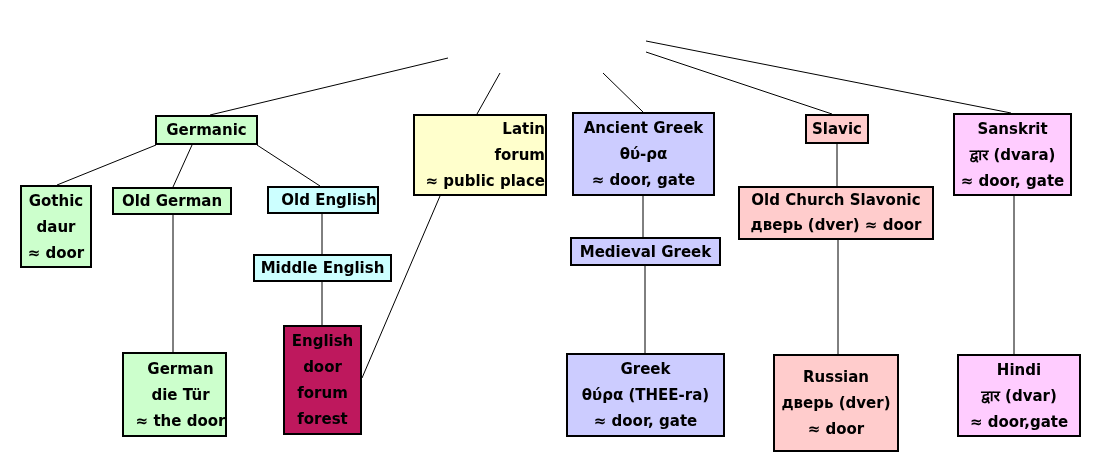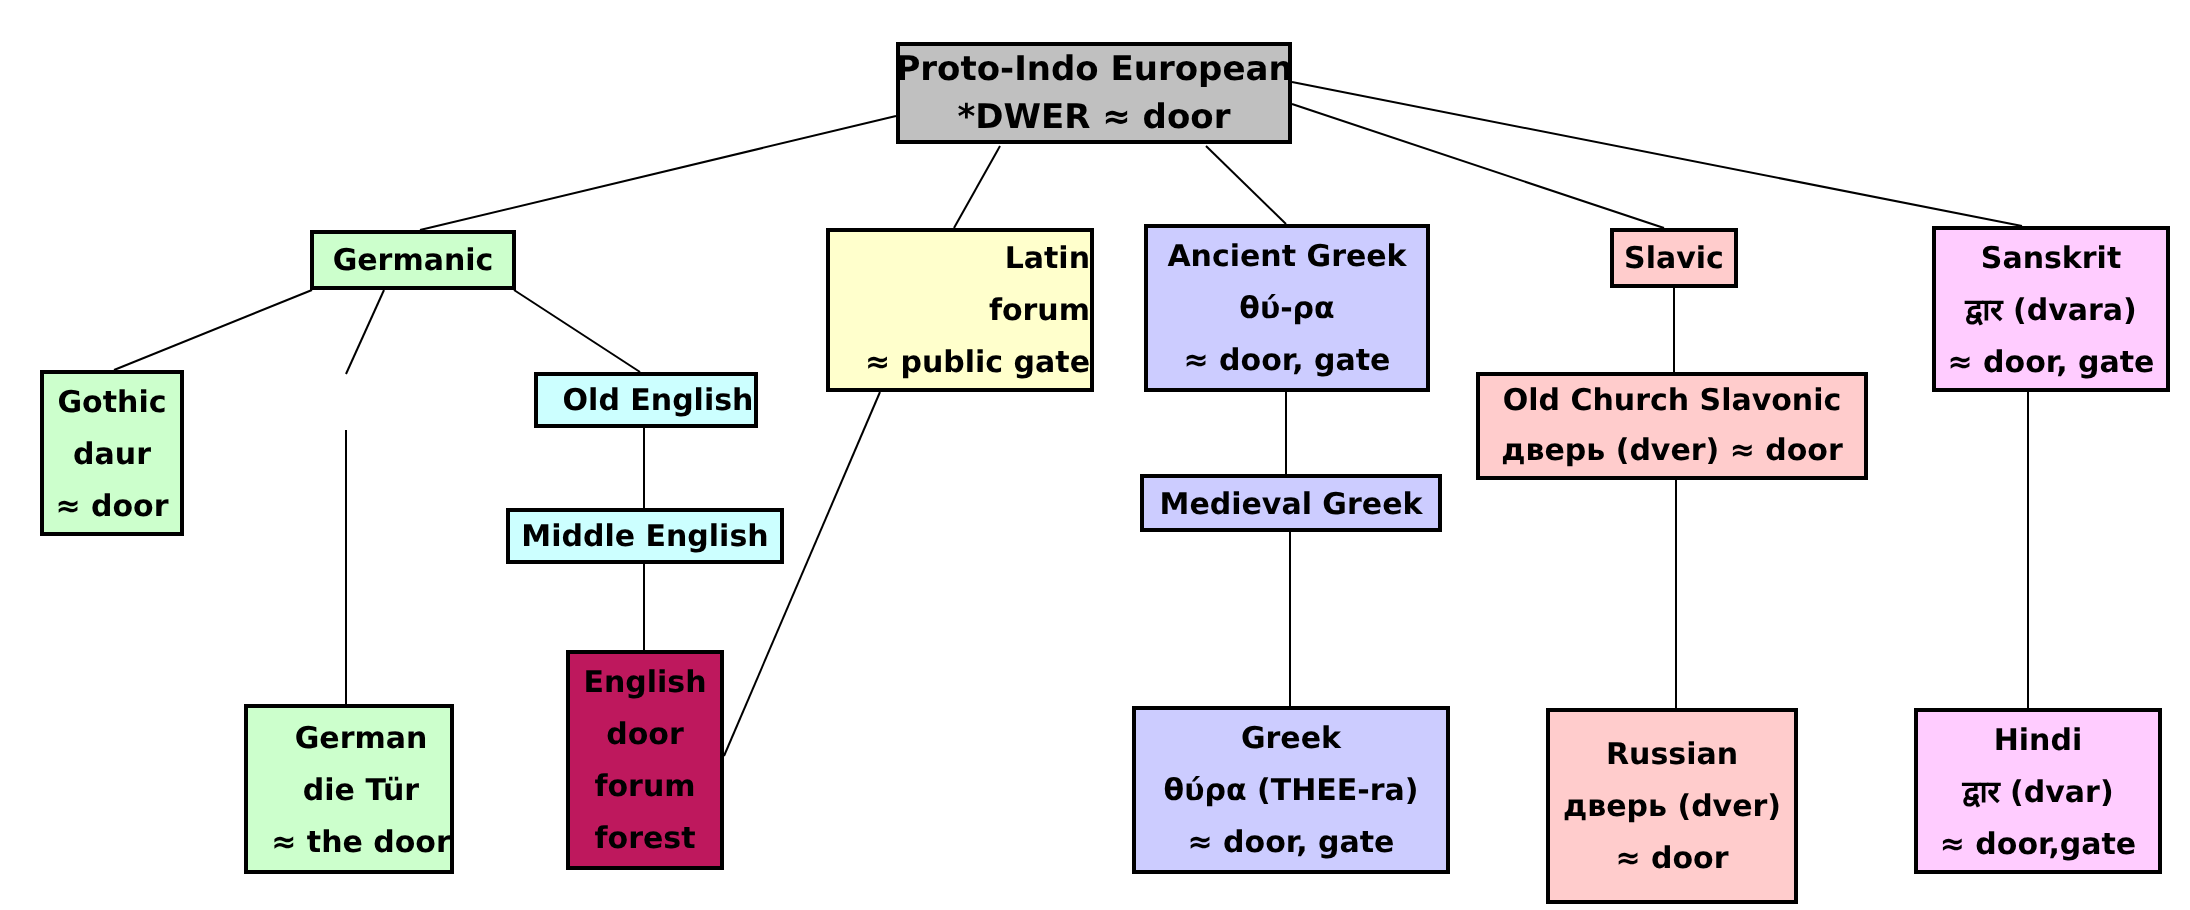--- a/index.html
+++ b/index.html
@@ -57,35 +57,34 @@
     <line x1="322" y1="214" x2="322" y2="254"></line>
     <line x1="322" y1="282" x2="322" y2="325"></line>
     <line x1="440" y1="196" x2="362" y2="378"></line>
     <line x1="643" y1="196" x2="643" y2="237"></line>
     <line x1="645" y1="266" x2="645" y2="353"></line>
     <line x1="837" y1="144" x2="837" y2="186"></line>
     <line x1="838" y1="240" x2="838" y2="354"></line>
     <line x1="1014" y1="196" x2="1014" y2="354"></line>
   </svg>
 
-  <div class="node big" style="left: 448px; top: 21px; width: 198px; height: 51px; background-color: rgb(192, 192, 192);">
-    <span class="ln">Proto-Indo European</span>
-    <span class="ln">*DWER ≈ door</span>
-  </div>
 
   <div class="node" style="left: 155px; top: 115px; width: 103px; height: 30px; background-color: rgb(204, 255, 204);">
     <span class="ln">Germanic</span>
   </div>
 
   <div class="node" style="left: 20px; top: 185px; width: 72px; height: 83px; background-color: rgb(204, 255, 204);">
     <span class="ln">Gothic</span>
     <span class="ln">daur</span>
     <span class="ln">≈ door</span>
   </div>
 
+  <div class="node" style="left: 112px; top: 187px; width: 120px; height: 28px; background-color: rgb(204, 255, 204);">
+    <span class="ln">Old German</span>
+  </div>
 
   <div class="node" style="left: 267px; top: 186px; width: 112px; height: 28px; background-color: rgb(204, 255, 255); padding-left: 12px;">
     <span class="ln">Old English</span>
   </div>
 
   <div class="node" style="left: 253px; top: 254px; width: 139px; height: 28px; background-color: rgb(204, 255, 255);">
     <span class="ln">Middle English</span>
   </div>
 
   <div class="node" style="left: 283px; top: 325px; width: 79px; height: 110px; background-color: #be185d;">
@@ -97,21 +96,21 @@
 
   <div class="node" style="left: 122px; top: 352px; width: 105px; height: 85px; background-color: rgb(204, 255, 204); padding-left: 12px;">
     <span class="ln">German</span>
     <span class="ln">die Tür</span>
     <span class="ln">≈ the door</span>
   </div>
 
   <div class="node" style="left: 413px; top: 114px; width: 134px; height: 82px; background-color: rgb(255, 255, 204); align-items: flex-end;">
     <span class="ln">Latin</span>
     <span class="ln">forum</span>
-    <span class="ln">≈ public gate</span>
+    <span class="ln">≈ public place</span>
   </div>
 
   <div class="node" style="left: 572px; top: 112px; width: 143px; height: 84px; background-color: rgb(204, 204, 255);">
     <span class="ln">Ancient Greek</span>
     <span class="ln">θύ-ρα</span>
     <span class="ln">≈ door, gate</span>
   </div>
 
   <div class="node" style="left: 570px; top: 237px; width: 151px; height: 29px; background-color: rgb(204, 204, 255);">
     <span class="ln">Medieval Greek</span>
@@ -131,21 +130,21 @@
     <span class="ln">Old Church Slavonic</span>
     <span class="ln">дверь (dver) ≈ door</span>
   </div>
 
   <div class="node" style="left: 773px; top: 354px; width: 126px; height: 98px; background-color: rgb(255, 204, 204);">
     <span class="ln">Russian</span>
     <span class="ln">дверь (dver)</span>
     <span class="ln">≈ door</span>
   </div>
 
-  <div class="node" style="left: 953px; top: 113px; width: 119px; height: 83px; background-color: rgb(255, 204, 255); margin-left: 13px;">
+  <div class="node" style="left: 953px; top: 113px; width: 119px; height: 83px; background-color: rgb(255, 204, 255);">
     <span class="ln">Sanskrit</span>
     <span class="ln">द्वार (dvara)</span>
     <span class="ln">≈ door, gate</span>
   </div>
 
   <div class="node" style="left: 957px; top: 354px; width: 124px; height: 83px; background-color: rgb(255, 204, 255);">
     <span class="ln">Hindi</span>
     <span class="ln">द्वार (dvar)</span>
     <span class="ln">≈ door,gate</span>
   </div>

